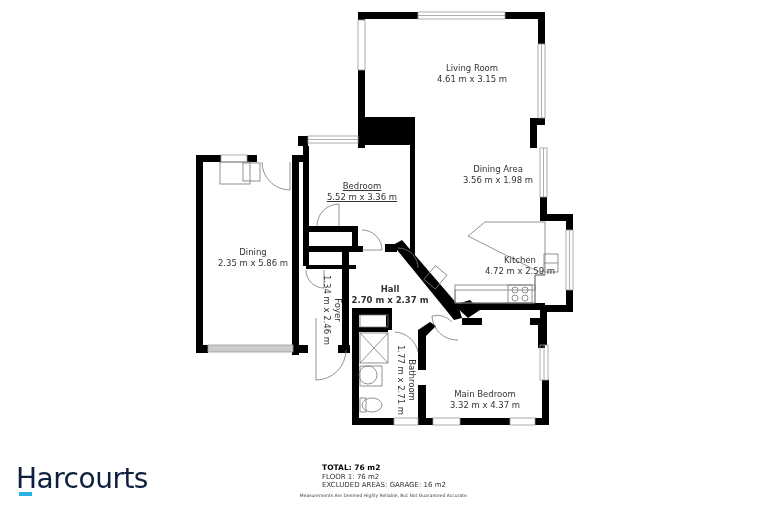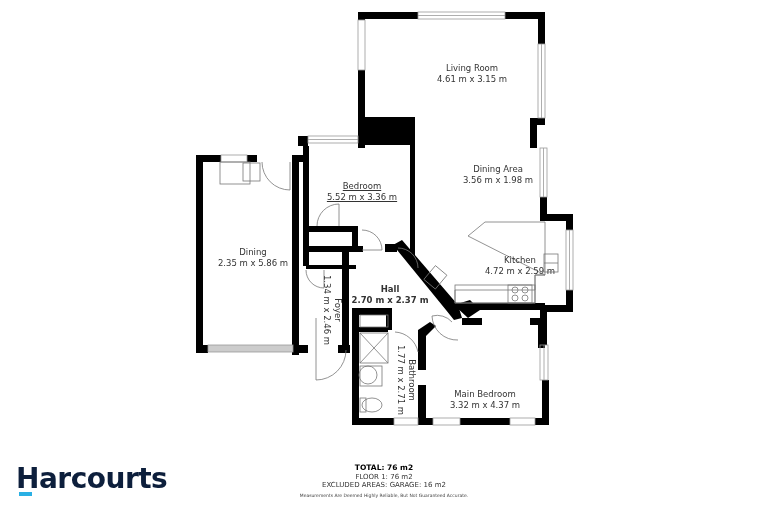--- a/index.html
+++ b/index.html
@@ -1,22 +1,22 @@
 <!DOCTYPE html>
 <html><head>
 <meta charset="utf-8">
 <style>
   html, body { margin: 0; padding: 0; background: #ffffff; }
   body { width: 768px; height: 512px; position: relative; overflow: hidden; font-family: "DejaVu Sans", sans-serif; }
   #plan { position: absolute; left: 0; top: 0; width: 768px; height: 440px; }
   .room-label { position: absolute; text-align: center; font-size: 8.5px; color: #333; line-height: 11px; white-space: nowrap; transform: translateX(-50%); }
   .room-label.rot { transform: translate(-50%, -50%) rotate(90deg); transform-origin: center center; }
-  #logo { position: absolute; left: 16px; top: 462px; font-family: "DejaVu Sans", sans-serif; font-weight: bold; font-size: 28px; color: #0d1f3c; letter-spacing: -0.5px; }
+  #logo { position: absolute; left: 16px; top: 462px; font-family: "DejaVu Sans", sans-serif; font-weight: normal; font-size: 28px; color: #0d1f3c; letter-spacing: -0.5px; }
   #logo-bar { position: absolute; left: 19px; top: 492px; width: 13px; height: 4px; background: #2ab0e4; }
-  #totals { position: absolute; left: 384px; top: 464px; transform: translateX(-50%); text-align: center; font-family: "DejaVu Sans", sans-serif; font-size: 7px; color: #333; line-height: 8.5px; white-space: nowrap; }
+  #totals { position: absolute; left: 384px; top: 464px; transform: translateX(-50%); font-family: "DejaVu Sans", sans-serif; font-size: 7px; color: #333; line-height: 8.5px; white-space: nowrap; }
   #totals .total { font-weight: bold; color: #000; font-size: 7.5px; }
   #disclaimer { position: absolute; left: 384px; top: 493px; transform: translateX(-50%); font-size: 4.5px; color: #444; white-space: nowrap; }
 </style>
 </head>
 <body>
 
 <svg id="plan" width="768" height="440" viewBox="0 0 768 440">
   <g fill="#000">
 
     <rect x="358" y="12" width="60" height="7"></rect>

